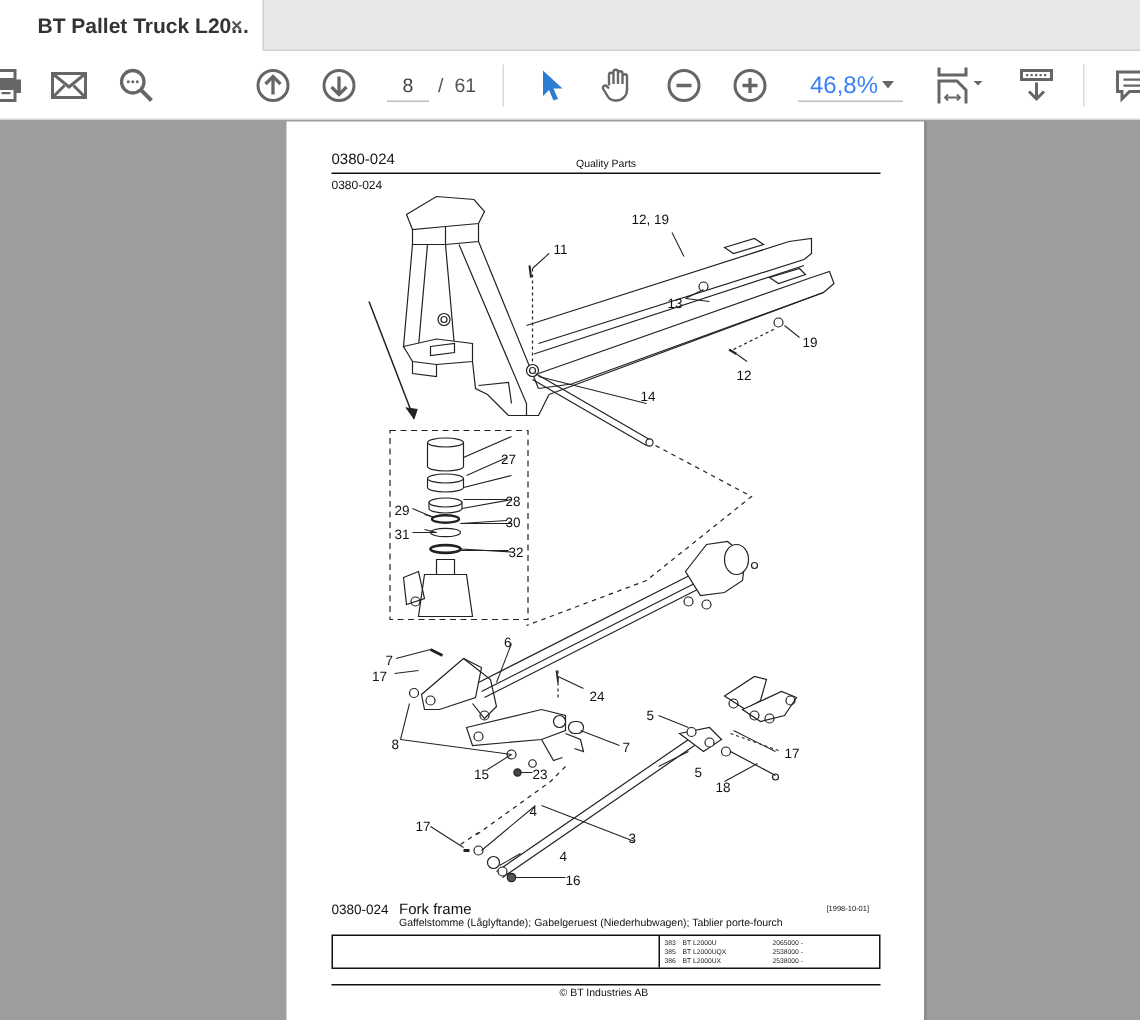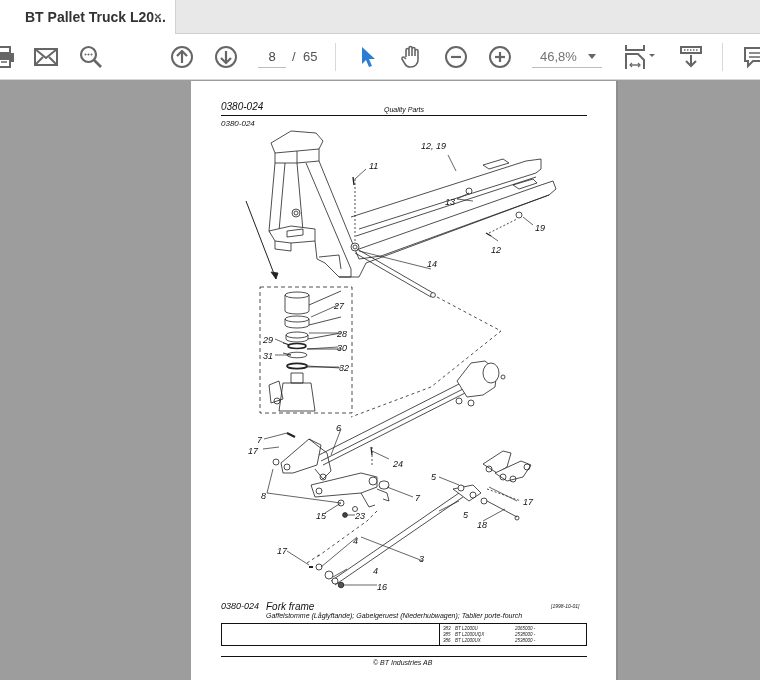--- a/index.html
+++ b/index.html
@@ -9,23 +9,23 @@
   .tab-title { font-size: 14px; color: #333; white-space: nowrap; font-weight: bold; }
   .tab-close { position: absolute; left: 154px; top: 9px; font-size: 13px; color: #555; font-weight: bold; cursor: pointer; }
   .toolbar { position: absolute; left: 0; top: 34px; width: 760px; height: 46px; background: #fff; border-bottom: 1px solid #d6d6d6; }
   .tb-icon { position: absolute; top: 10px; width: 26px; height: 26px; display: flex; align-items: center; justify-content: center; cursor: pointer; }
   .tb-icon svg { display: block; }
   .page-input { position: absolute; left: 258px; top: 12px; width: 28px; height: 22px; border: none; border-bottom: 1px solid #bdbdbd; text-align: center; font-size: 13px; color: #444; font-family: "Liberation Sans", sans-serif; background: transparent; }
   .page-sep { position: absolute; left: 292px; top: 15px; font-size: 13px; color: #555; }
   .page-total { position: absolute; left: 303px; top: 15px; font-size: 13px; color: #555; }
   .vdiv { position: absolute; top: 9px; width: 1px; height: 28px; background: #d9d9d9; }
   .zoom-box { position: absolute; left: 532px; top: 12px; width: 70px; height: 22px; border-bottom: 1px solid #bdbdbd; cursor: pointer; }
-  .zoom-val { position: absolute; left: 8px; top: 3px; font-size: 13px; color: #737373; }
+  .zoom-val { position: absolute; left: 8px; top: 3px; font-size: 16px; color: #3b82f6; }
   .zoom-caret { position: absolute; left: 56px; top: 8px; width: 0; height: 0; border-left: 4px solid transparent; border-right: 4px solid transparent; border-top: 5px solid #666; }
-  .viewer { position: absolute; left: 0; top: 81px; width: 760px; height: 599px; background: #9d9d9d; font-style: italic; }
+  .viewer { position: absolute; left: 0; top: 81px; width: 760px; height: 599px; background: #9d9d9d; }
   .pdf-page { position: absolute; left: 191px; top: 0; width: 425px; height: 610px; background: #fff; }
   .p-text { position: absolute; color: #111; white-space: nowrap; }
   .hdr-code { left: 30px; top: 20px; font-size: 10px; }
   .hdr-title { left: 193px; top: 25px; font-size: 7px; }
   .hdr-rule { position: absolute; left: 30px; top: 34px; width: 366px; height: 1px; background: #111; }
   .sub-code { left: 30px; top: 38px; font-size: 8px; }
   .diagram { position: absolute; left: 0; top: 0; }
   .ft-code { left: 30px; top: 520px; font-size: 9px; }
   .ft-name { left: 75px; top: 520px; font-size: 10px; }
   .ft-date { left: 360px; top: 522px; font-size: 5px; }
@@ -84,21 +84,21 @@
   </div>
   <div class="tb-icon" style="left:213px;">
     <svg width="24" height="24" viewBox="0 0 24 24">
         <circle cx="12" cy="12" r="10" fill="none" stroke="#666" stroke-width="2"></circle>
         <line x1="12" y1="6" x2="12" y2="18" stroke="#666" stroke-width="2.2"></line>
         <polyline points="7,13 12,18 17,13" fill="none" stroke="#666" stroke-width="2.2"></polyline>
       </svg>
   </div>
   <input class="page-input" value="8" style="">
   <span class="page-sep">/</span>
-  <span class="page-total">65</span>
+  <span class="page-total">61</span>
   <div class="vdiv" style="left:335px;"></div>
   <div class="tb-icon" style="left:355px;">
     <svg width="16" height="22" viewBox="0 0 16 22">
         <polygon points="2,1 2,18 6,14 9,21 12,20 9,13 15,13" fill="#2b7cd3"></polygon>
       </svg>
   </div>
   <div class="tb-icon" style="left:398px;">
     <svg width="24" height="24" viewBox="0 0 24 24">
         <path d="M7 12 V5 a1.5 1.5 0 0 1 3 0 V11 M10 5 V3 a1.5 1.5 0 0 1 3 0 V11 M13 4 a1.5 1.5 0 0 1 3 0 V11 M16 6 a1.5 1.5 0 0 1 3 0 V15 a7 7 0 0 1 -7 7 h-1 a6 6 0 0 1 -5 -3 L3 14 a1.5 1.5 0 0 1 2.5 -1.5 L7 14" fill="none" stroke="#666" stroke-width="1.6" stroke-linejoin="round"></path>
       </svg>

